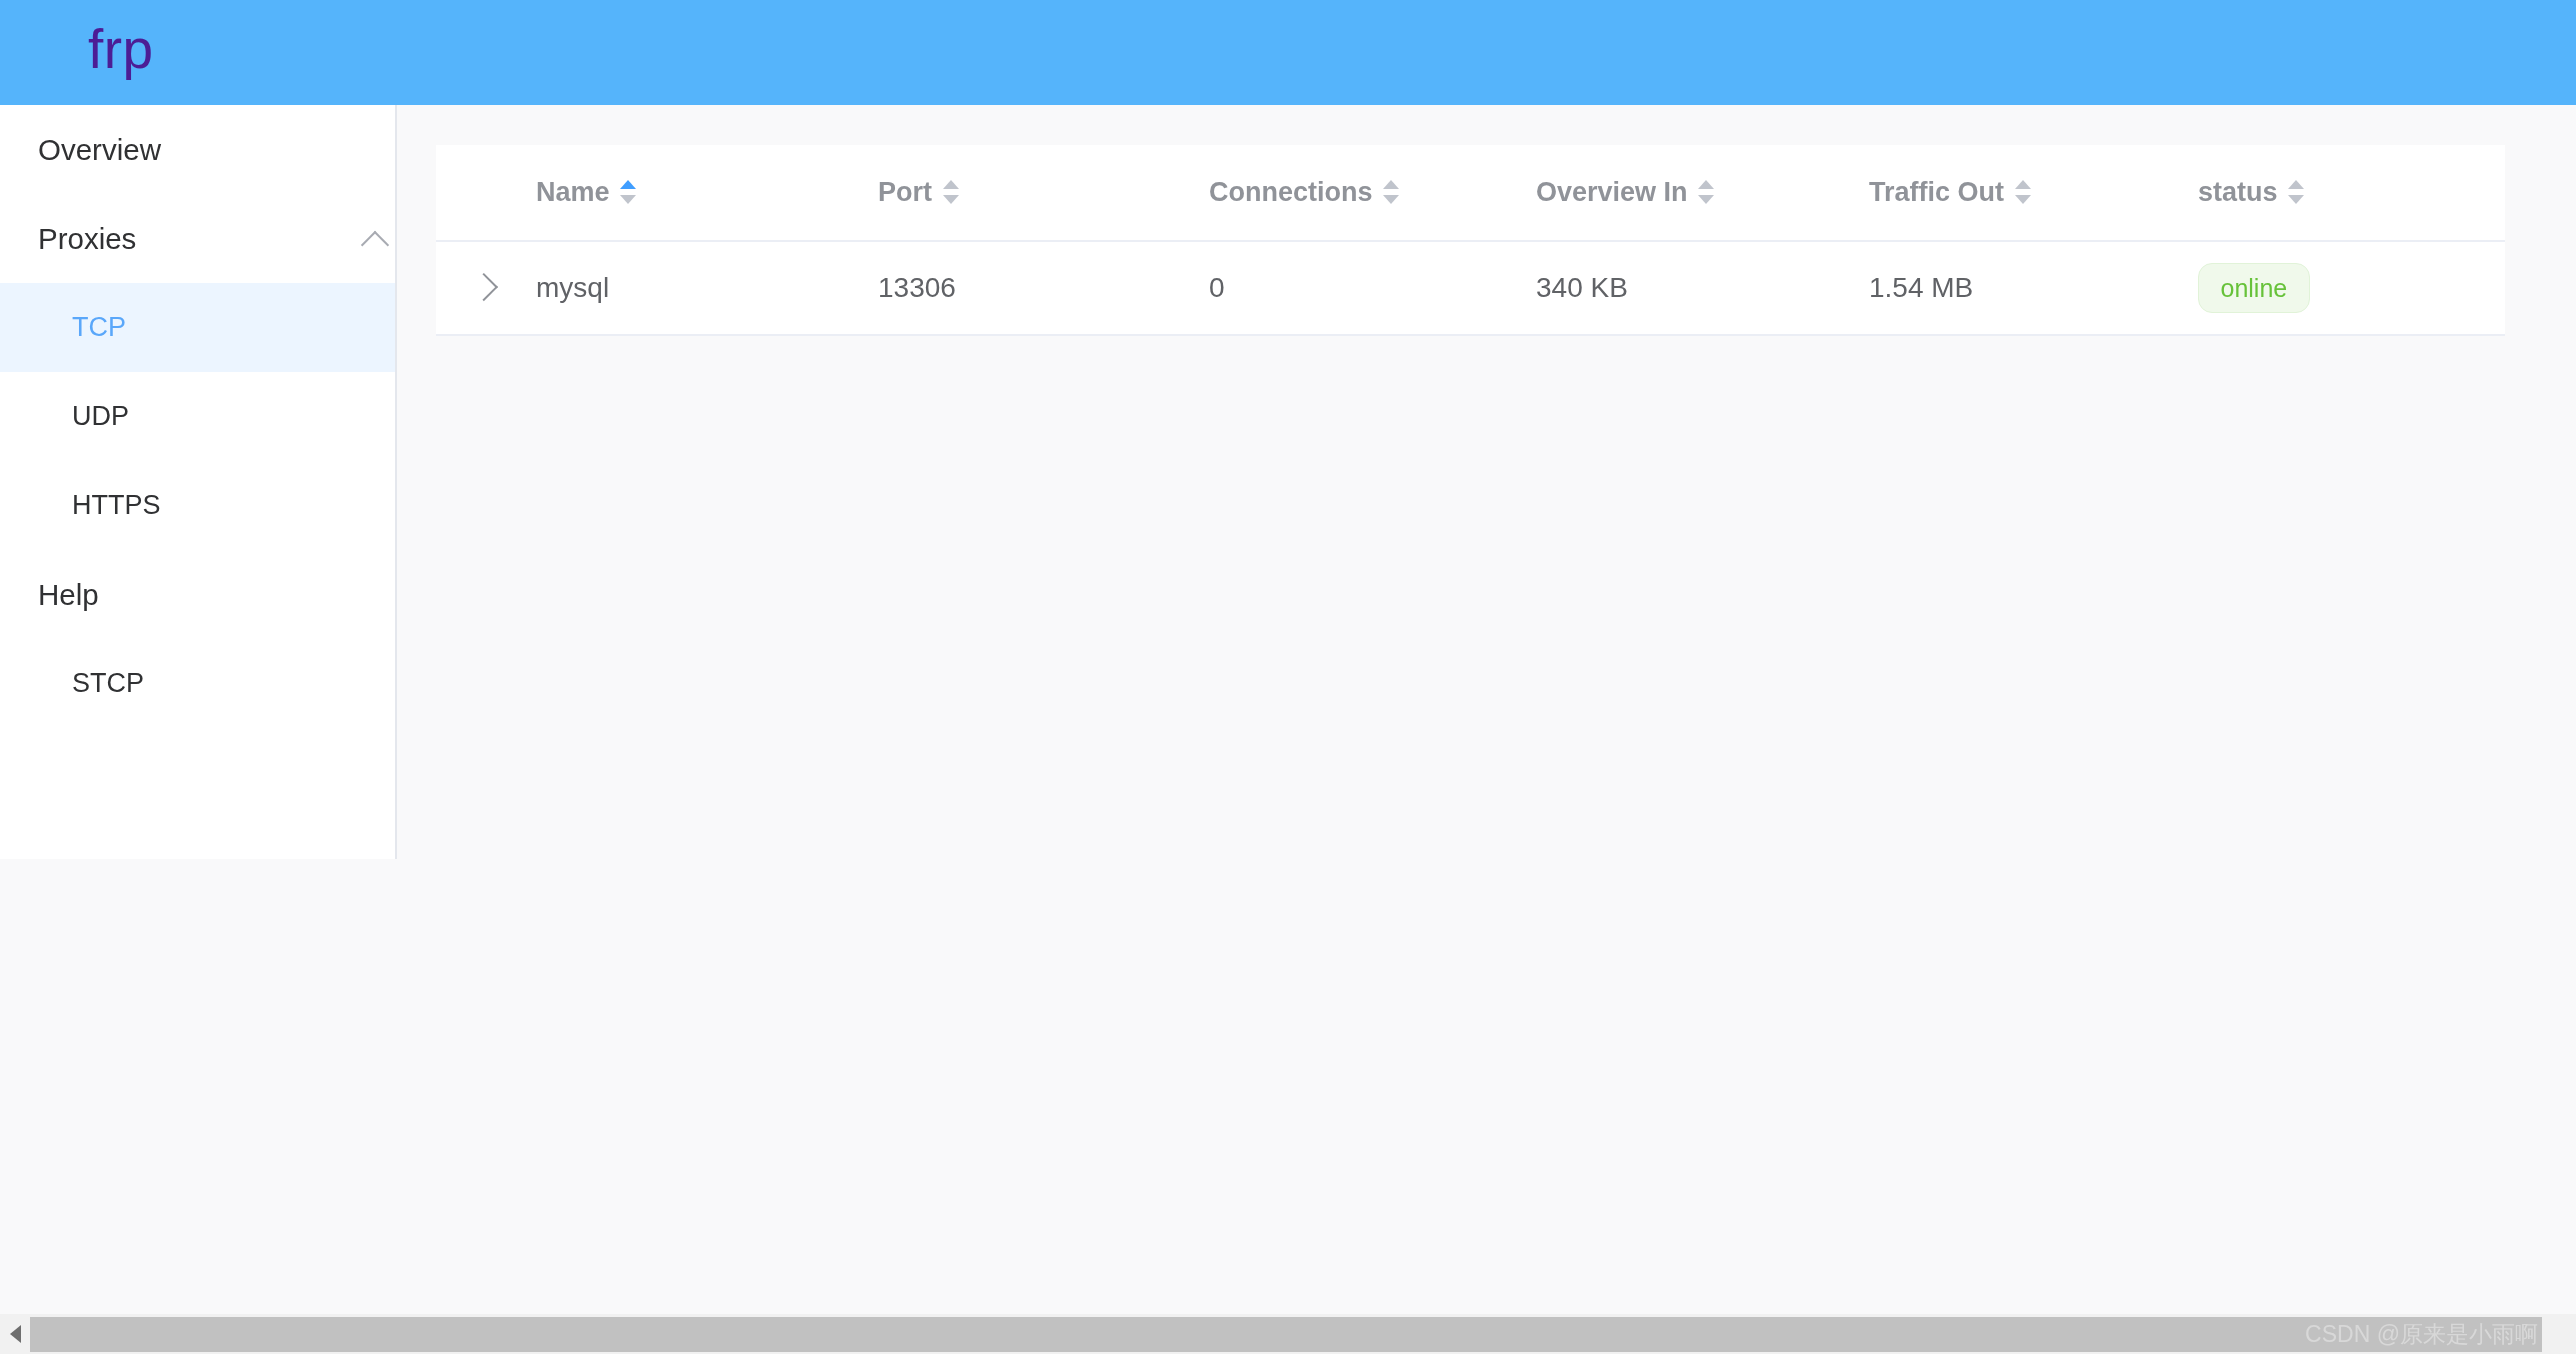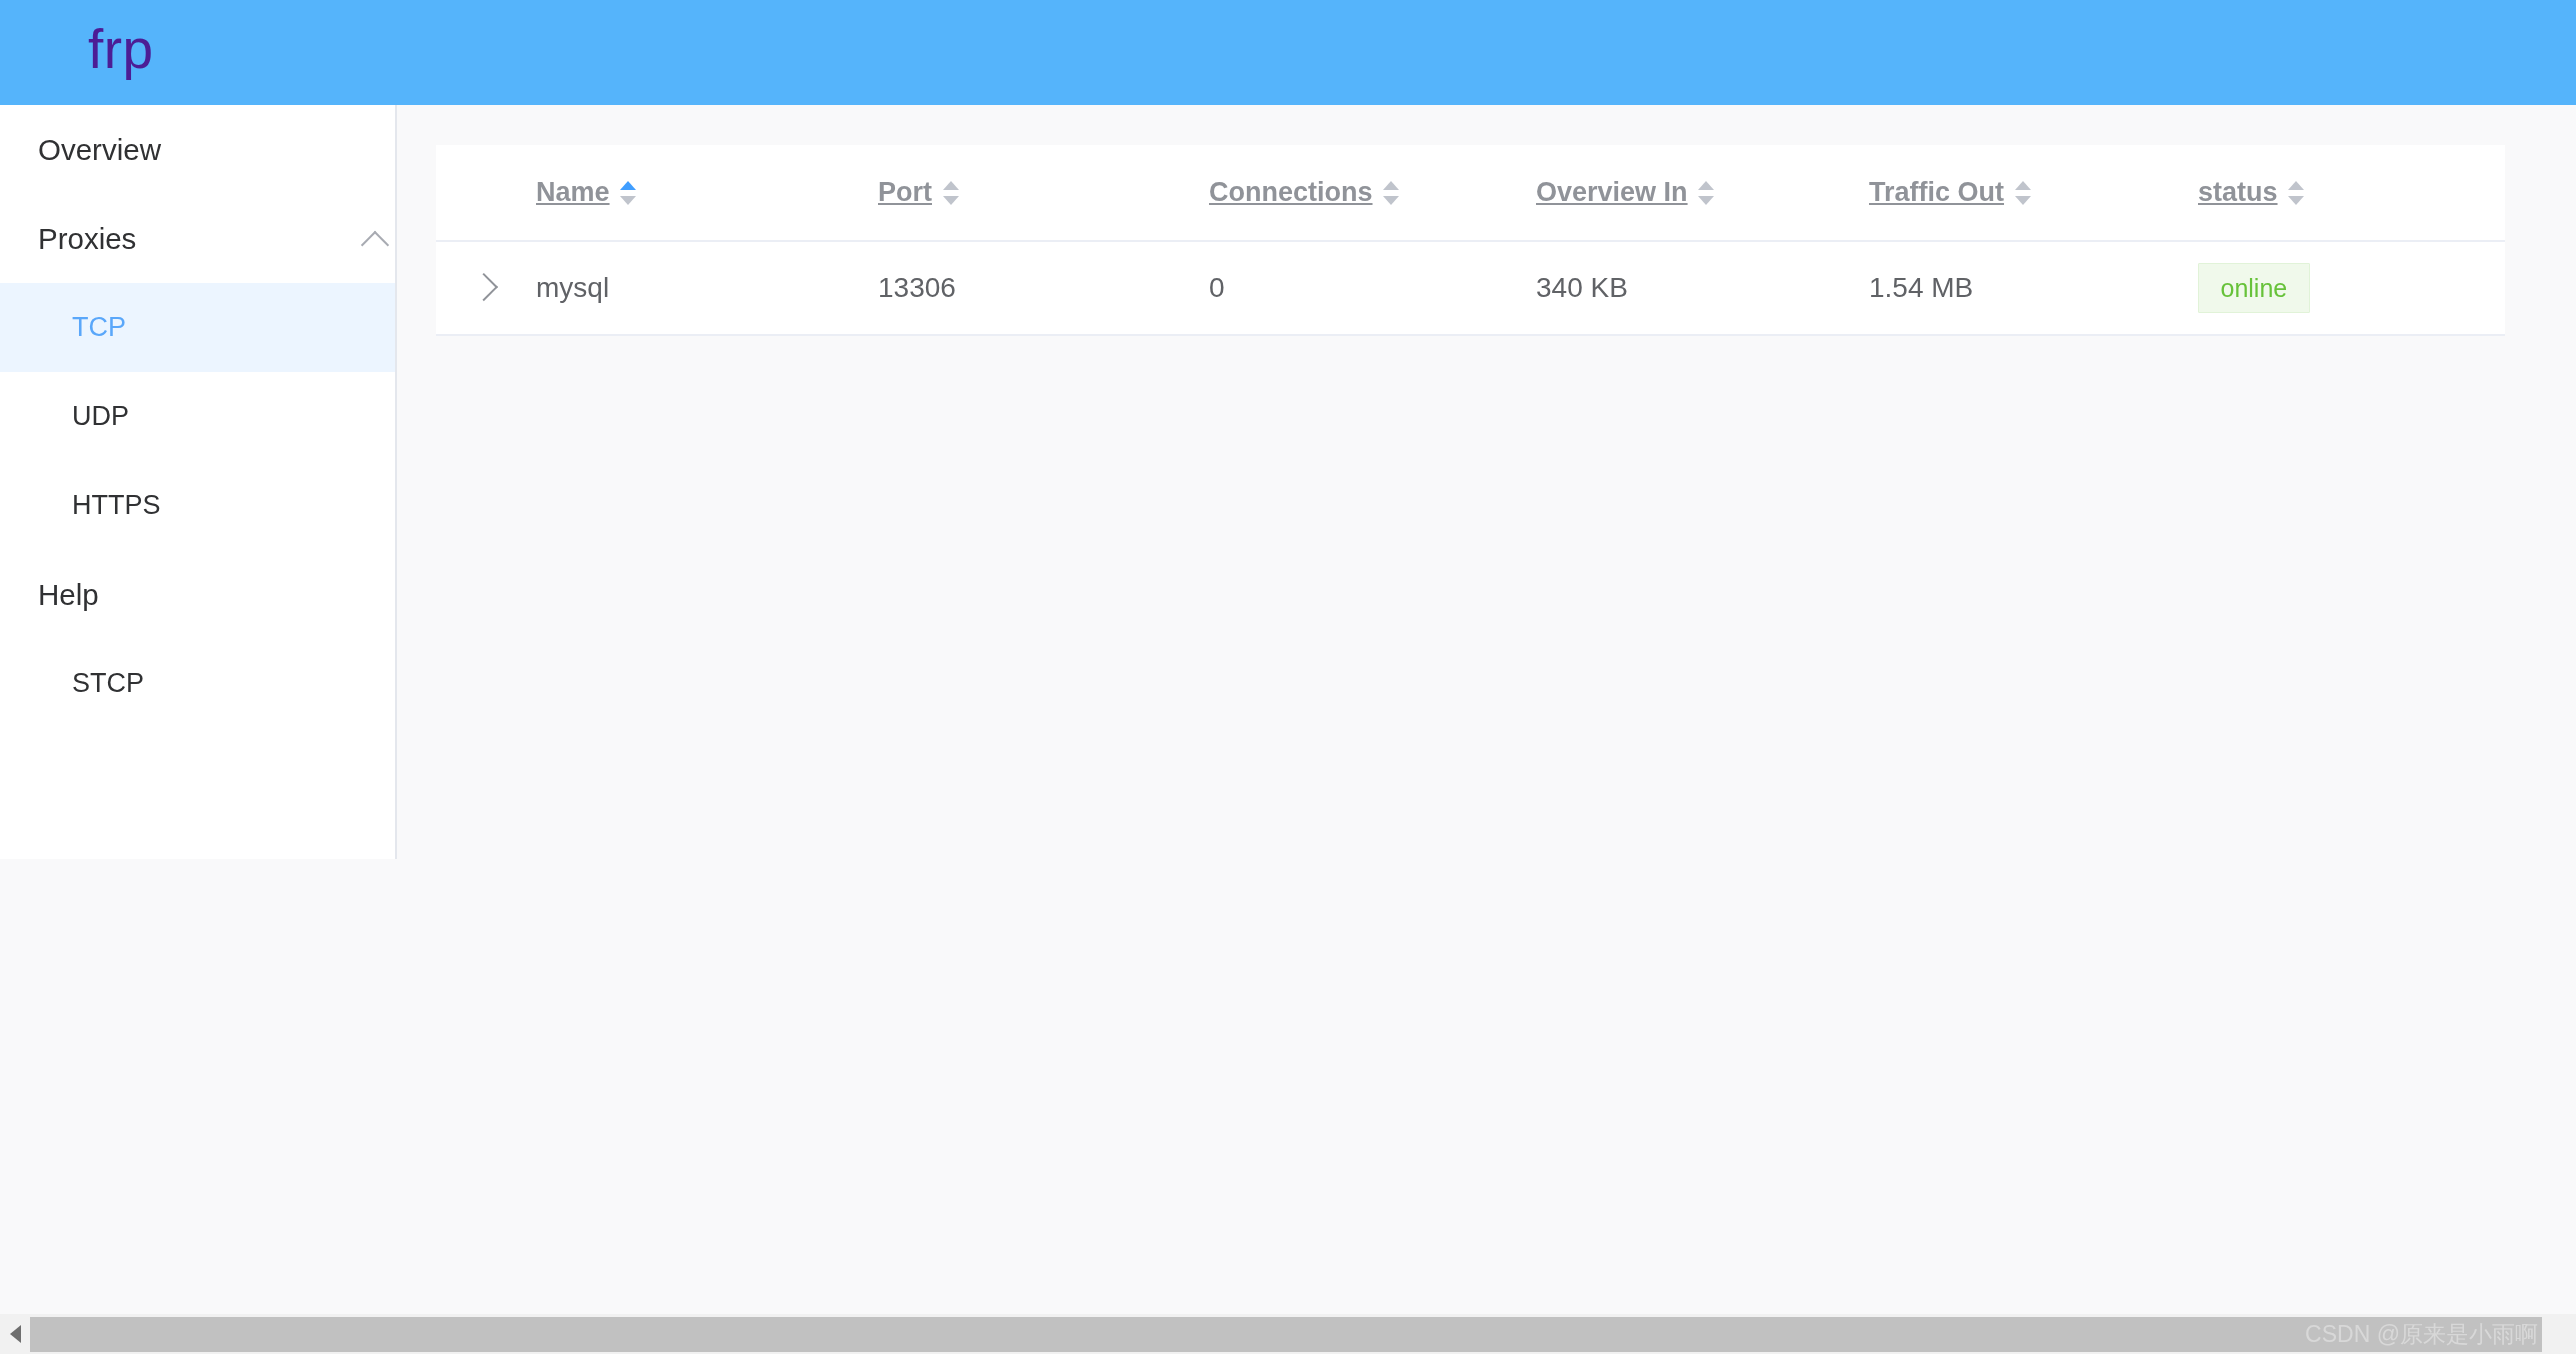--- a/index.html
+++ b/index.html
@@ -86,21 +86,21 @@
     text-align: left;
     font-size: 27px;
     font-weight: bold;
     color: #909399;
     padding: 0;
     border-bottom: 2.7px solid #ebeef5;
     vertical-align: middle;
     cursor: pointer;
     white-space: nowrap;
   }
-  th .th-inner { display: inline-flex; align-items: flex-end; text-decoration: underline; }
+  th .th-inner { display: inline-flex; align-items: flex-start; }
   th .label { margin-right: 10.7px; }
 
   .sort-caret {
     display: inline-flex;
     flex-direction: column;
     justify-content: center;
     width: 16px; height: 30px;
     position: relative;
   }
   .caret-up, .caret-dn {
@@ -140,21 +140,21 @@
   .c-conn   { width: 327px; }
   .c-tin    { width: 333px; }
   .c-tout   { width: 329px; }
   .c-status { width: auto; }
 
   .badge-online {
     display: inline-block;
     background: #f0f9eb;
     border: 1.8px solid #e1f3d8;
     color: #67c23a;
-    border-radius: 1px;
+    border-radius: 14px;
     font-size: 25px;
     padding: 11.6px 21.5px;
     line-height: 1;
   }
 
   
   .hscroll {
     position: absolute; left: 0; bottom: 0;
     width: 2576px; height: 40px;
     background: #f1f1f1;

